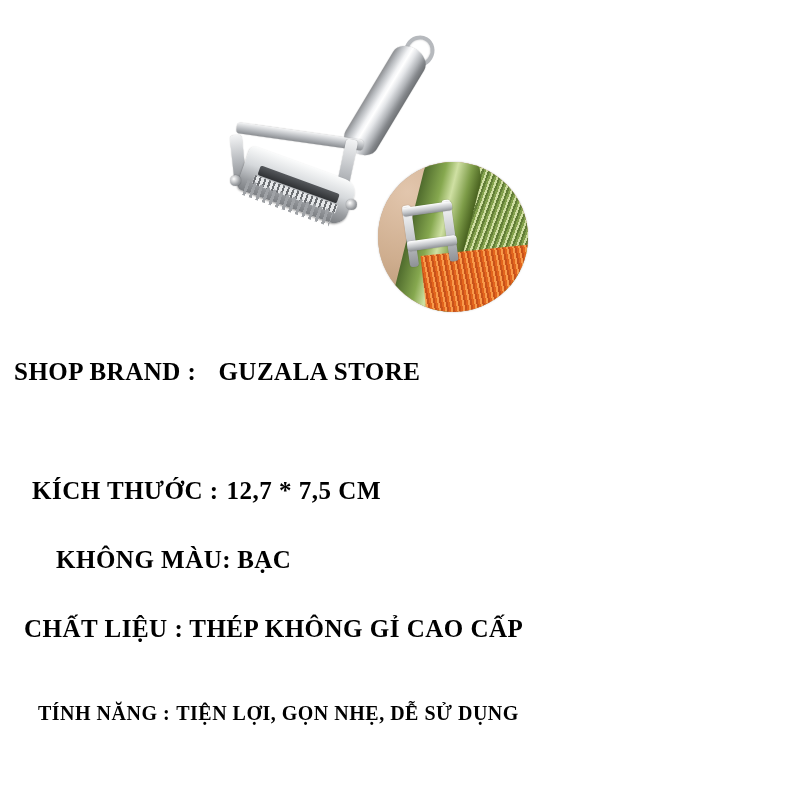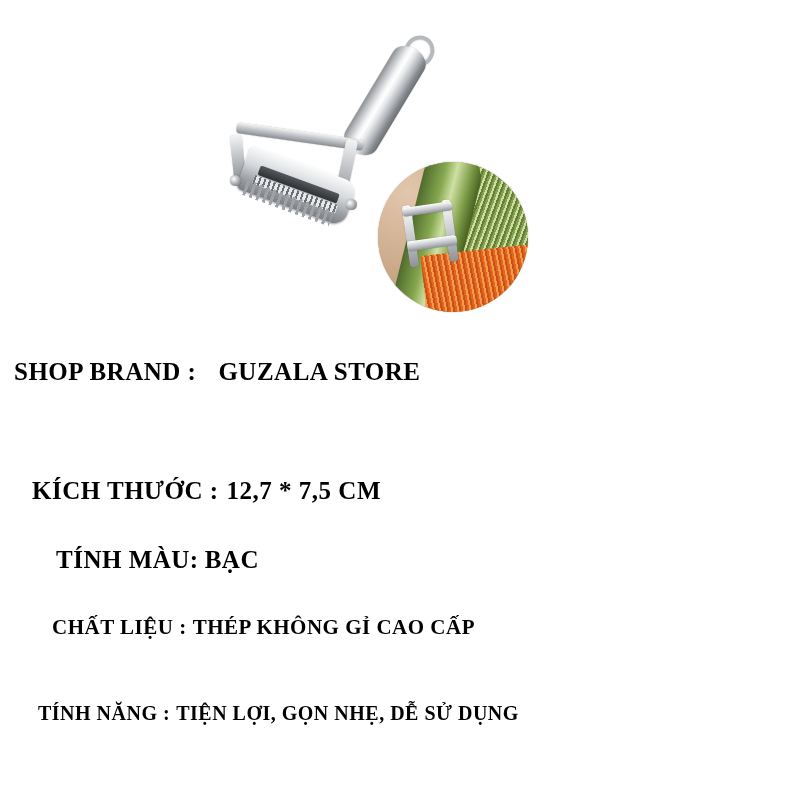--- a/index.html
+++ b/index.html
@@ -214,21 +214,21 @@
   .spec-line .value { letter-spacing: 0.5px; }
 
   .l1 { position: absolute; left: 14px;  top: 18px;  font-size: 25px; }
   .l1 .value { padding-left: 22px; }
   .l2 { position: absolute; left: 112px; top: 73px;  font-size: 25px; }
   .l2 .value { padding-left: 18px; }
   .l3 { position: absolute; left: 32px;  top: 137px; font-size: 25px; }
   .l3 .value { padding-left: 8px; }
   .l4 { position: absolute; left: 56px;  top: 206px; font-size: 25px; }
   .l4 .value { padding-left: 6px; }
-  .l5 { position: absolute; left: 52px;  top: 275px; font-size: 21px; font-family: Liberation Serif, serif; }
+  .l5 { position: absolute; left: 24px;  top: 275px; font-size: 25px; font-family: Liberation Serif, serif; }
   .l5 .value { padding-left: 6px; }
   .l6 { position: absolute; left: 38px;  top: 362px; font-size: 20px; }
   .l6 .value { padding-left: 6px; }
 </style>
 </head>
 <body>
 
 <div class="page">
 
   <div class="product-image-area">
@@ -271,21 +271,21 @@
     <div class="spec-line l1">
       <span class="label">SHOP BRAND :</span><span class="value">GUZALA STORE</span>
     </div>
 
 
     <div class="spec-line l3">
       <span class="label">KÍCH THƯỚC :</span><span class="value">12,7 * 7,5 CM</span>
     </div>
 
     <div class="spec-line l4">
-      <span class="label">TÍNH MÀU:</span><span class="value">BẠC</span>
+      <span class="label">KHÔNG MÀU:</span><span class="value">BẠC</span>
     </div>
 
     <div class="spec-line l5">
       <span class="label">CHẤT LIỆU :</span><span class="value">THÉP KHÔNG GỈ CAO CẤP</span>
     </div>
 
     <div class="spec-line l6">
       <span class="label">TÍNH NĂNG :</span><span class="value">TIỆN LỢI, GỌN NHẸ, DỄ SỬ DỤNG</span>
     </div>
 

